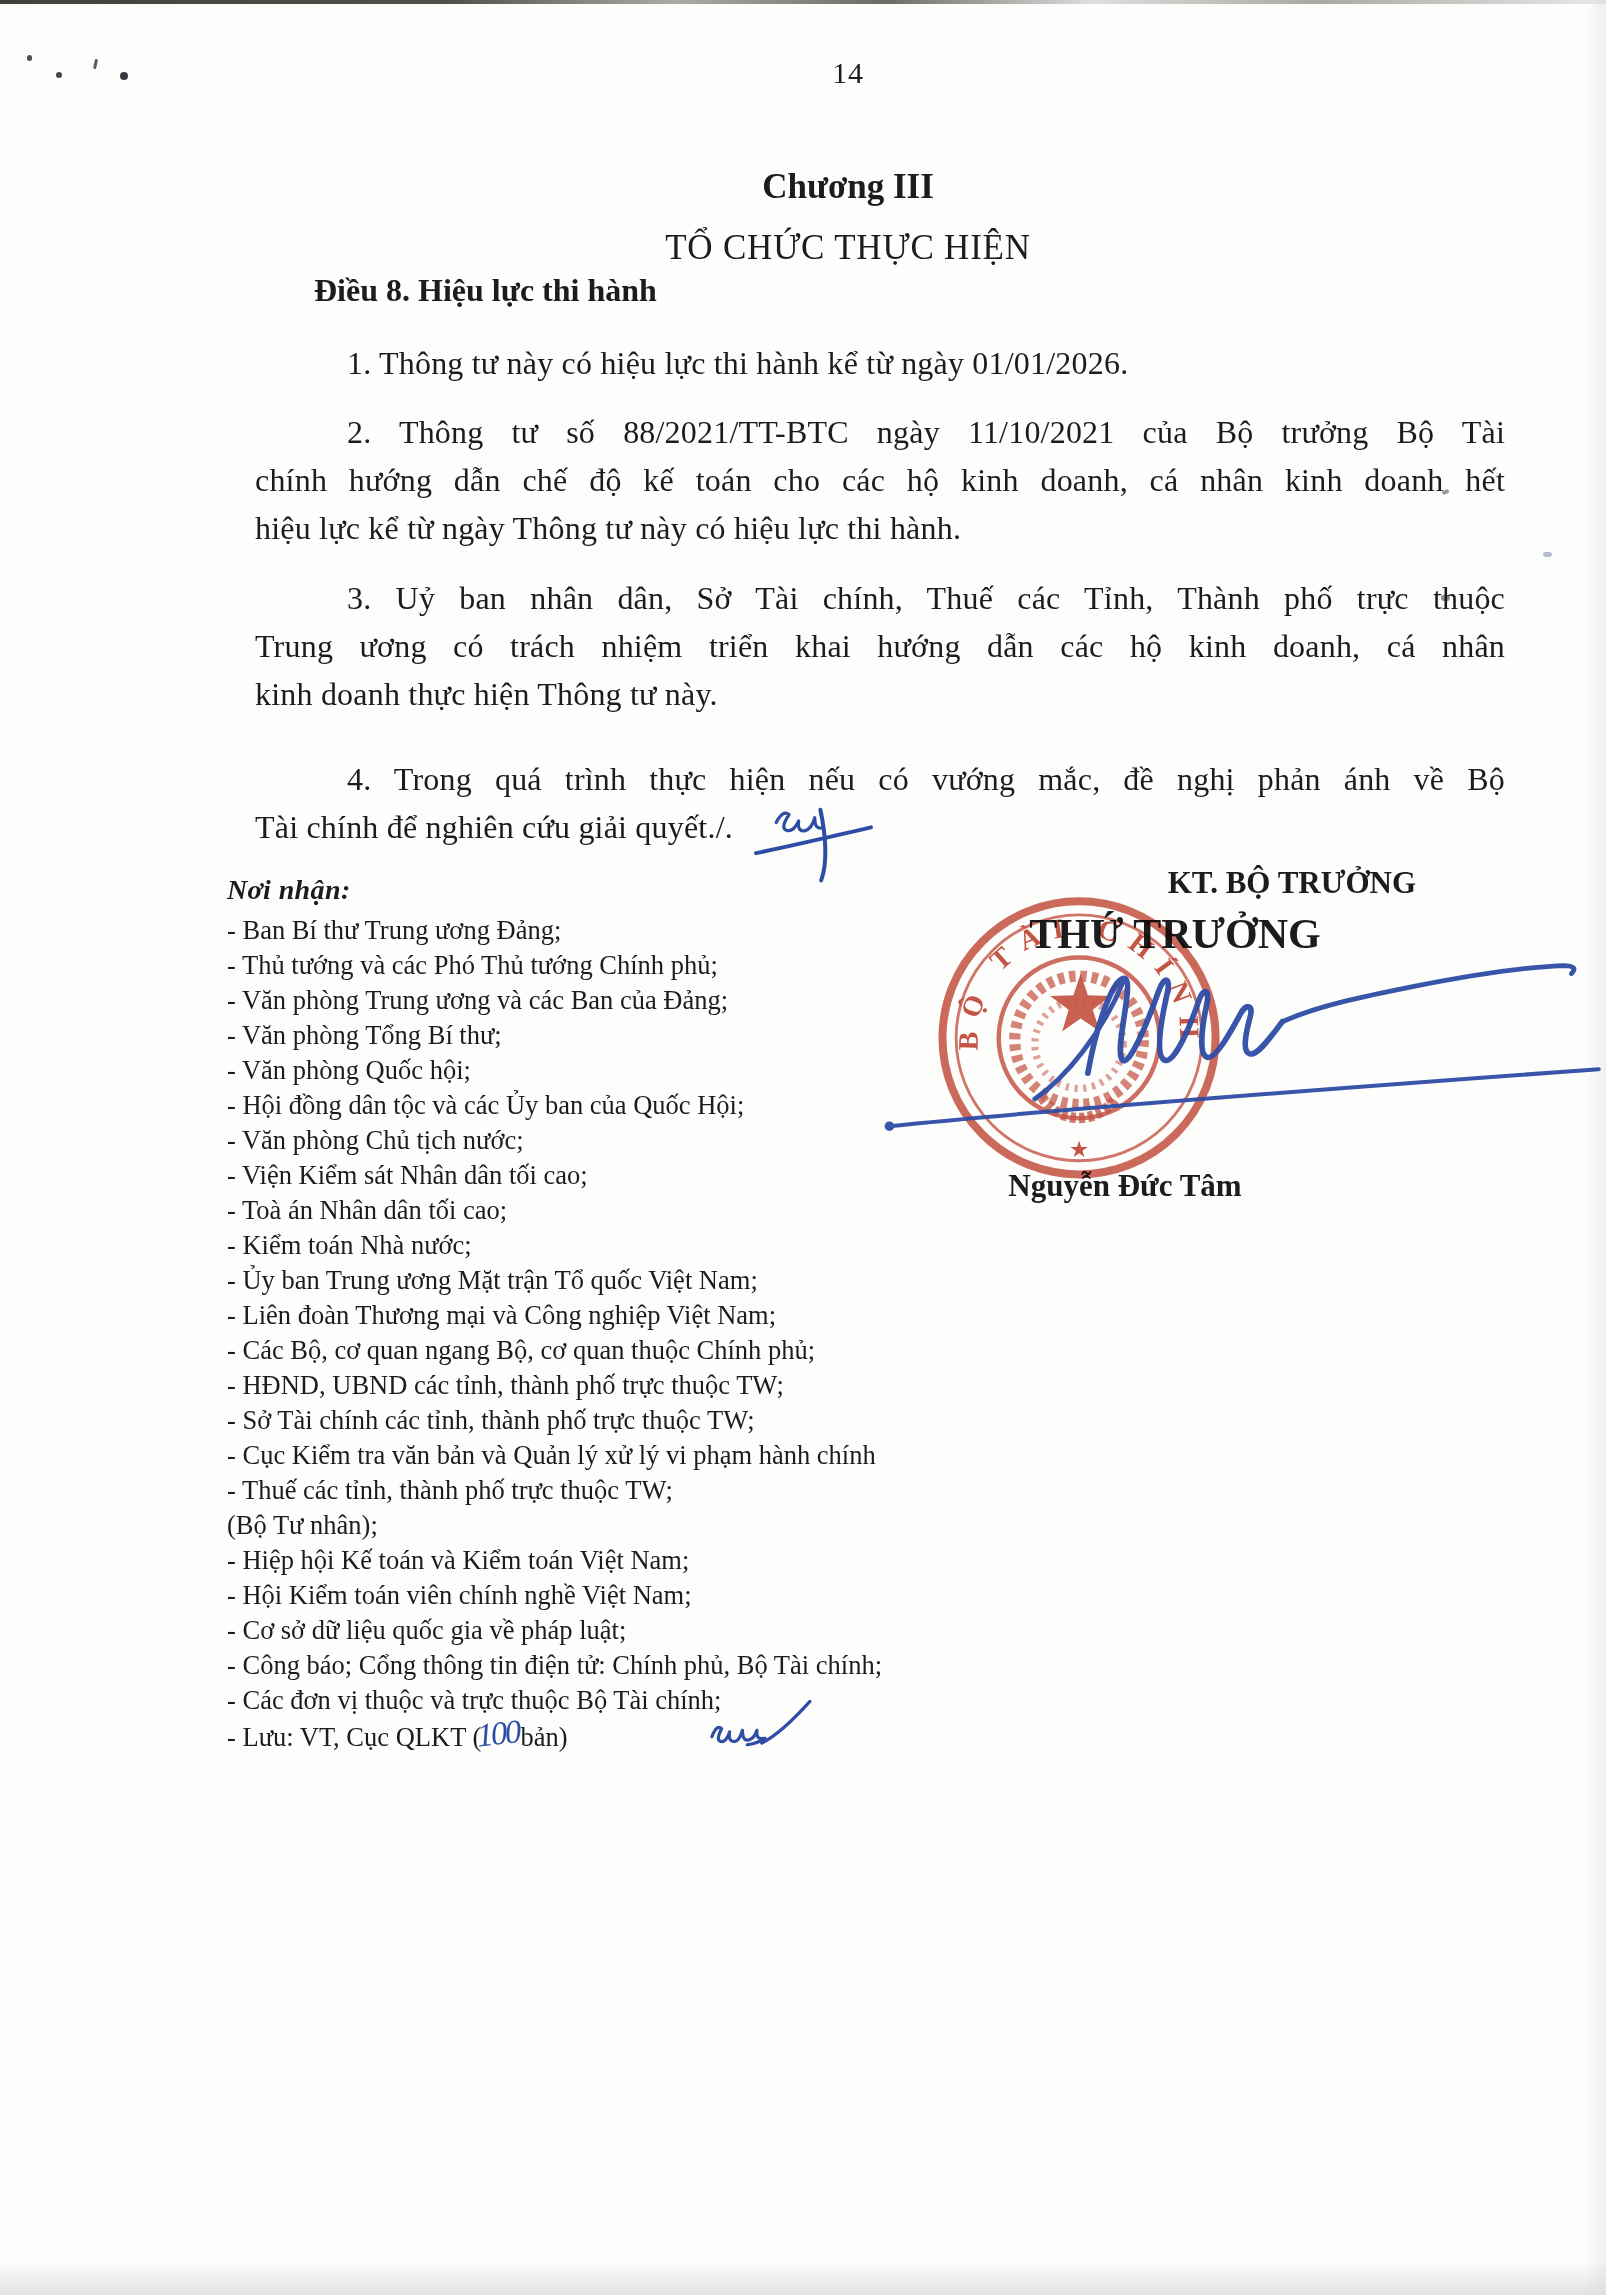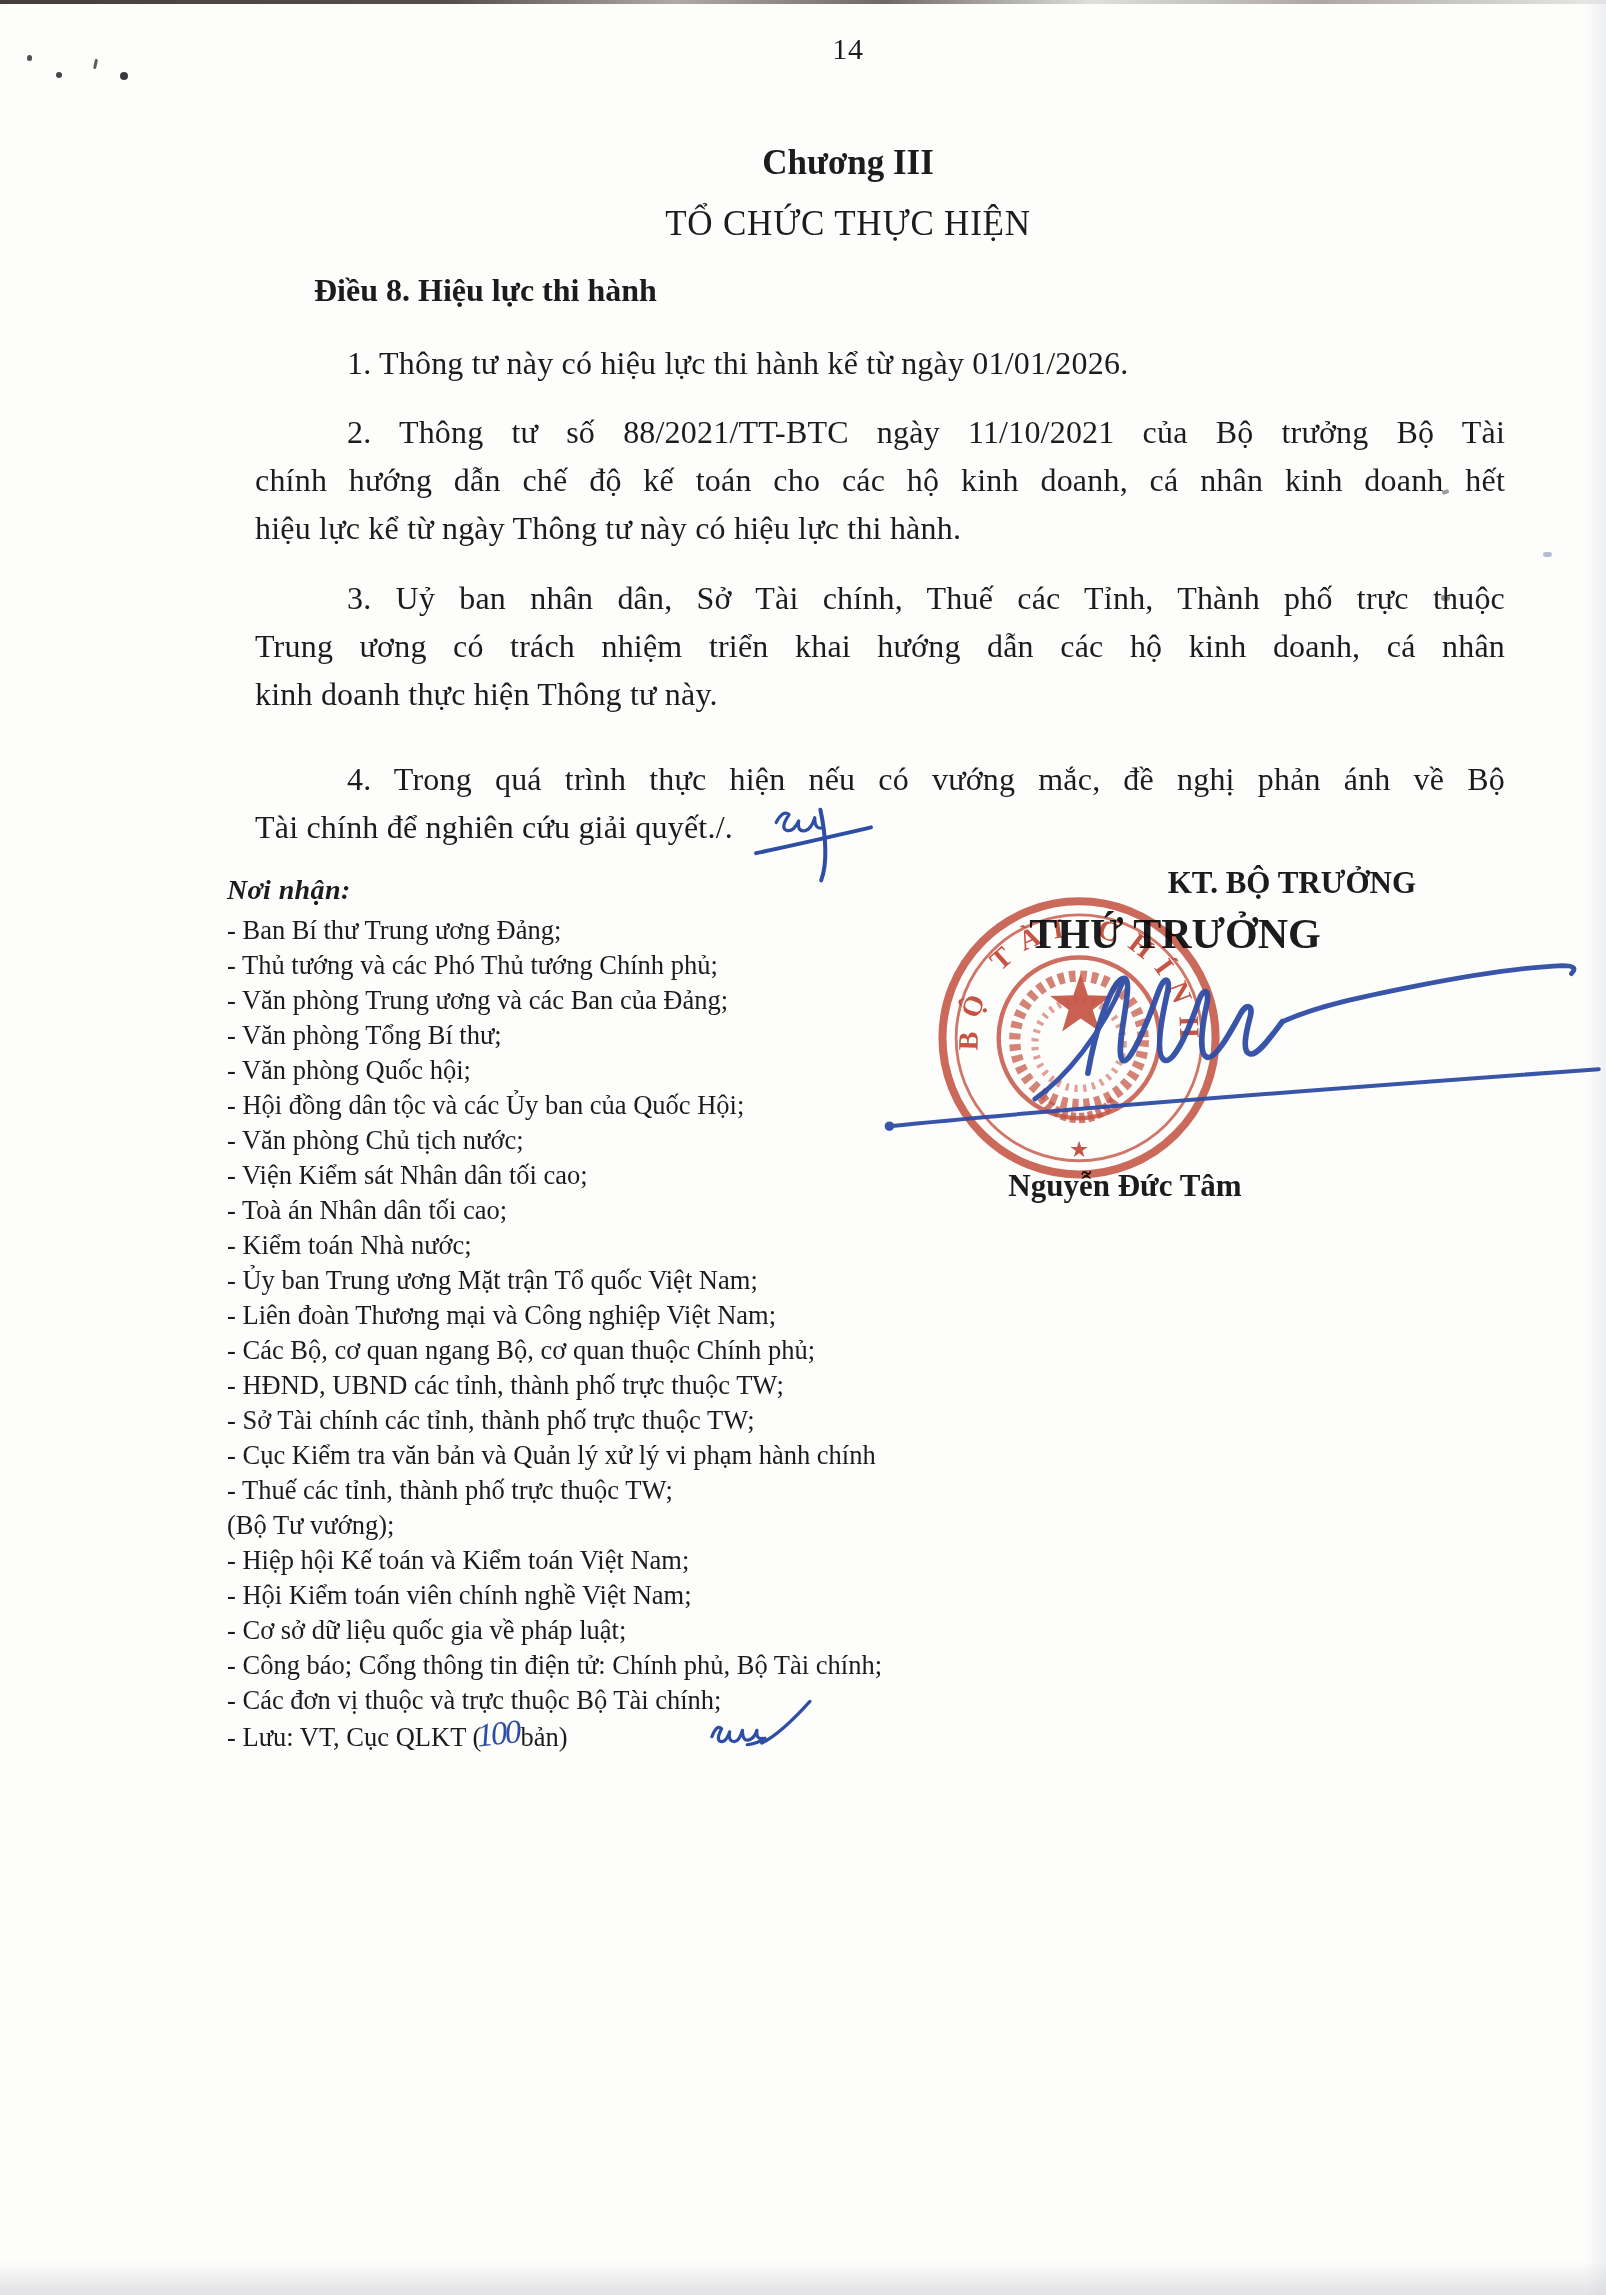--- a/index.html
+++ b/index.html
@@ -36,21 +36,21 @@
   }
   .speck{position:absolute;background:#26242a;border-radius:50%;}
   .speck.s1{left:26.5px;top:55px;width:5.6px;height:5.6px;opacity:.8;}
   .speck.s2{left:56px;top:72px;width:6.4px;height:6.4px;opacity:.85;}
   .speck.s3{left:94px;top:59px;width:3.2px;height:10.4px;border-radius:1.6px;transform:rotate(12deg);opacity:.75;}
   .speck.s4{left:120px;top:72px;width:8px;height:8px;opacity:.9;}
   .speck.s5{left:1442px;top:490px;width:7.2px;height:4px;border-radius:1.6px;opacity:.45;transform:rotate(-20deg);}
   .speck.s6{left:1441px;top:595px;width:8.8px;height:6.4px;border-radius:2.4px;opacity:.5;}
   .speck.s7{left:1543px;top:552px;width:8.8px;height:4.8px;border-radius:2.4px;background:#7a88b4;opacity:.55;}
   
-  .colcenter{position:absolute;left:223px;width:1250px;text-align:center;}
+  .colcenter{position:absolute;left:223px;width:1250px;text-align:center;margin-top:24px;}
   .pageno{top:32px;font-size:30px;letter-spacing:0.8px;}
   .h-chapter{top:143px;font-size:35px;font-weight:bold;}
   .h-title{top:204px;font-size:35px;font-weight:normal;letter-spacing:0.8px;}
   .h-article{position:absolute;left:314px;top:272px;font-size:32px;font-weight:bold;}
   .para{position:absolute;left:223px;width:1250px;font-size:32px;line-height:48px;letter-spacing:0.2px;margin-left:32px;}
   .para .pline.first{text-indent:92px;}
   .para .pline.just{text-align:justify;text-align-last:justify;}
   #para0{top:339px;}
   #para1{top:408px;}
   #para2{top:574px;}
@@ -137,21 +137,21 @@
       <div class="rline">- Viện Kiểm sát Nhân dân tối cao;</div>
       <div class="rline">- Toà án Nhân dân tối cao;</div>
       <div class="rline">- Kiểm toán Nhà nước;</div>
       <div class="rline">- Ủy ban Trung ương Mặt trận Tổ quốc Việt Nam;</div>
       <div class="rline">- Liên đoàn Thương mại và Công nghiệp Việt Nam;</div>
       <div class="rline">- Các Bộ, cơ quan ngang Bộ, cơ quan thuộc Chính phủ;</div>
       <div class="rline">- HĐND, UBND các tỉnh, thành phố trực thuộc TW;</div>
       <div class="rline">- Sở Tài chính các tỉnh, thành phố trực thuộc TW;</div>
       <div class="rline">- Cục Kiểm tra văn bản và Quản lý xử lý vi phạm hành chính</div>
       <div class="rline">- Thuế các tỉnh, thành phố trực thuộc TW;</div>
-      <div class="rline">(Bộ Tư vướng);</div>
+      <div class="rline">(Bộ Tư nhân);</div>
       <div class="rline">- Hiệp hội Kế toán và Kiểm toán Việt Nam;</div>
       <div class="rline">- Hội Kiểm toán viên chính nghề Việt Nam;</div>
       <div class="rline">- Cơ sở dữ liệu quốc gia về pháp luật;</div>
       <div class="rline">- Công báo; Cổng thông tin điện tử: Chính phủ, Bộ Tài chính;</div>
       <div class="rline">- Các đơn vị thuộc và trực thuộc Bộ Tài chính;</div>
       <div class="luu"><span>- Lưu: VT, Cục QLKT (</span><span class="hand">100</span><span>bản)</span></div>
   </div>
 
   <div class="sig-auth1">KT. BỘ TRƯỞNG</div>
   <div class="sig-auth2">THỨ TRƯỞNG</div>

